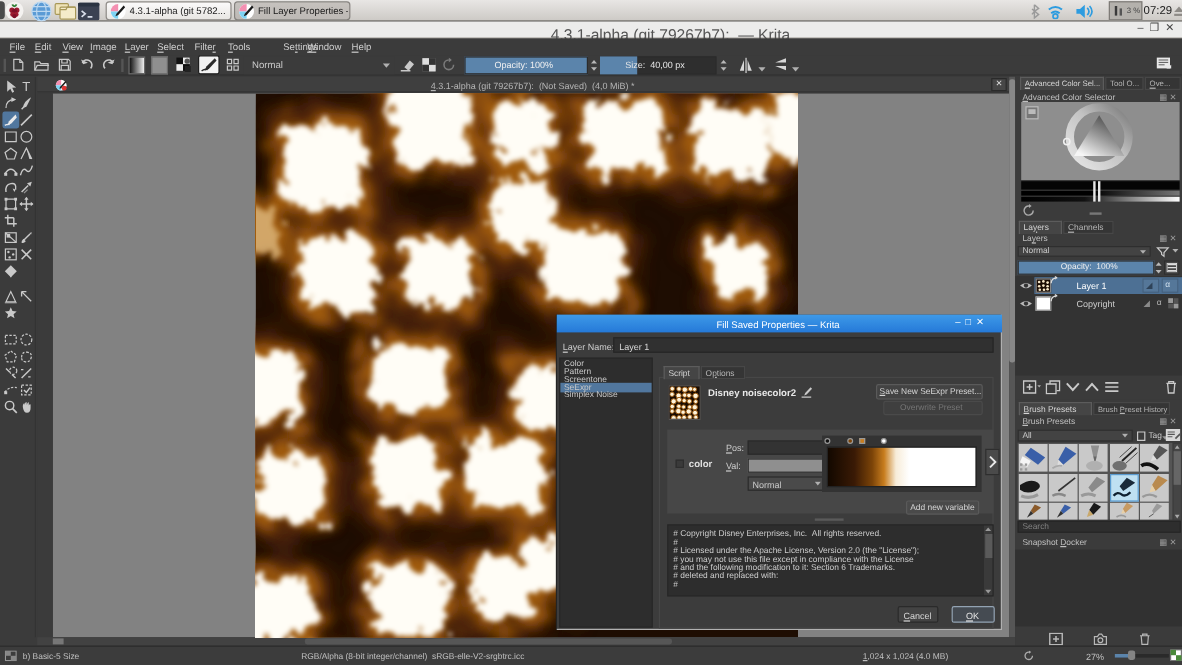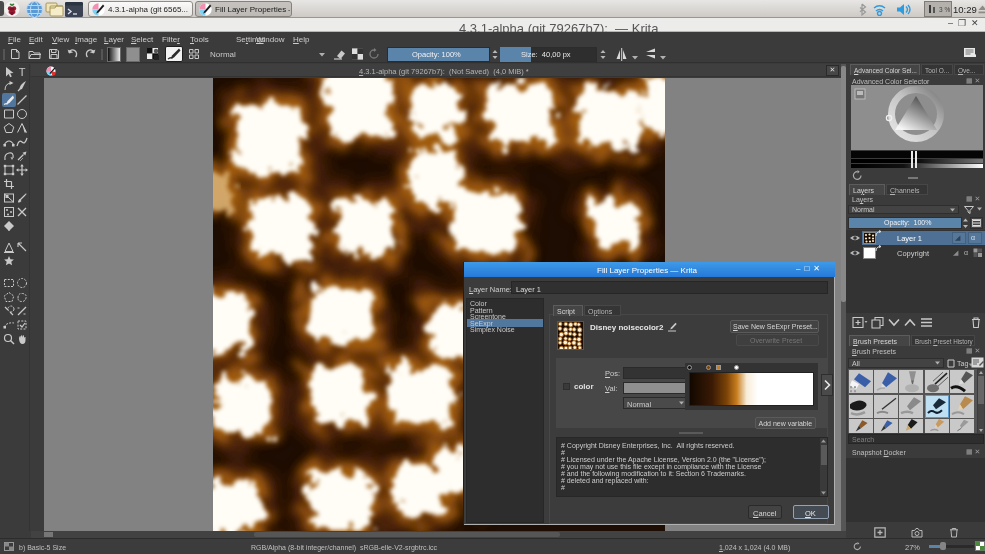--- a/index.html
+++ b/index.html
@@ -38,21 +38,21 @@
       <path d="M3,7 l3,2.5 -3,2.5" fill="none" stroke="#d8dee9" stroke-width="1.4"></path>
       <path d="M8,12 h4" stroke="#d8dee9" stroke-width="1.4"></path>
     </svg>
 <div class="abs" style="left:88px;top:1px;width:105px;height:16px;background:linear-gradient(#fbfafa,#e8e6e3);border:1px solid #8f8c88;border-radius:3px"></div>
 <svg class="abs" style="left:92px;top:3px;" width="13" height="13" viewBox="0 0 13 13">
       <circle cx="6.5" cy="6.5" r="6.2" fill="#fff"></circle>
       <path d="M6.5,0.3 A6.2,6.2 0 0 0 0.3,6.5 L6.5,6.5 Z" fill="#f48fb1"></path>
       <path d="M0.3,6.5 A6.2,6.2 0 0 0 6.5,12.7 L6.5,6.5 Z" fill="#7ed3f4"></path>
       <path d="M11,1.5 L5,8.5 L4.2,10.6 L6.6,9.6 L12.3,3 Z" fill="#1a1a1a"></path>
     </svg>
-<div class="txt" style="left:108px;top:4.5px;font-size:8px;color:#1a1a1a;width:84px;overflow:hidden">4.3.1-alpha (git 6565...</div>
+<div class="txt" style="left:108px;top:4.5px;font-size:8px;color:#1a1a1a;width:84px;overflow:hidden">4.3.1-alpha (git 5782...</div>
 <div class="abs" style="left:195px;top:1px;width:97px;height:16px;background:linear-gradient(#c6c2be,#bdb9b5);border:1px solid #84817d;border-radius:3px"></div>
 <svg class="abs" style="left:199px;top:3px;" width="13" height="13" viewBox="0 0 13 13">
       <circle cx="6.5" cy="6.5" r="6.2" fill="#fff"></circle>
       <path d="M6.5,0.3 A6.2,6.2 0 0 0 0.3,6.5 L6.5,6.5 Z" fill="#f48fb1"></path>
       <path d="M0.3,6.5 A6.2,6.2 0 0 0 6.5,12.7 L6.5,6.5 Z" fill="#7ed3f4"></path>
       <path d="M11,1.5 L5,8.5 L4.2,10.6 L6.6,9.6 L12.3,3 Z" fill="#1a1a1a"></path>
     </svg>
 <div class="txt" style="left:215px;top:4.5px;font-size:8px;color:#1a1a1a;width:75px;overflow:hidden">Fill Layer Properties –...</div>
 <svg class="abs" style="left:858px;top:3px;" width="10" height="13" viewBox="0 0 10 13">
       <path d="M4,1 L4,12 L7.5,9 L2,4.5 M4,6.5 L7.5,4 L4,1 M2,9 L4,6.5" fill="none" stroke="#9a9a9a" stroke-width="1.2"></path>
@@ -63,21 +63,21 @@
       <circle cx="7.5" cy="10.5" r="2" fill="none" stroke="#2d9ce0" stroke-width="1.4"></circle>
     </svg>
 <svg class="abs" style="left:896px;top:3px;" width="16" height="13" viewBox="0 0 16 13">
       <path d="M1,4.5 h3 l4,-3.5 v11 l-4,-3.5 h-3 Z" fill="#2d9ce0"></path>
       <path d="M10,3.5 Q13,6.5 10,9.5 M12,2 Q16,6.5 12,11" fill="none" stroke="#2d9ce0" stroke-width="1.4"></path>
     </svg>
 <div class="abs" style="left:924px;top:1px;width:28px;height:16px;background:#b4b1ac;border:1px solid #7e7b77"></div>
 <div class="abs" style="left:929px;top:5px;width:2px;height:8px;background:#3a3a3a"></div>
 <div class="abs" style="left:933px;top:7px;width:2px;height:6px;background:#555"></div>
 <div class="txt" style="left:939px;top:6px;font-size:6.5px;color:#444">3 %</div>
-<div class="txt" style="left:953px;top:4px;font-size:9.5px;color:#222">10:29</div>
+<div class="txt" style="left:953px;top:4px;font-size:9.5px;color:#222">07:29</div>
 <svg class="abs" style="left:977px;top:4px;" width="11" height="11" viewBox="0 0 11 11">
       <path d="M1.5,6 L5.5,1.5 L9.5,6 Z" fill="#8e8b87"></path>
       <rect x="1.5" y="7.5" width="8" height="1.8" fill="#8e8b87"></rect>
     </svg>
 <div class="abs" style="left:0;top:18px;width:985px;height:14px;background:#ececeb;border-bottom:1px solid #b9b6b2"></div>
 <div class="txt" style="left:459px;top:21px;font-size:13px;color:#555">4.3.1-alpha (git 79267b7): &nbsp;— Krita</div>
 <div class="txt" style="left:948px;top:18px;font-size:9px;color:#444">– &nbsp;❐ &nbsp;✕</div>
 <div class="abs" style="left:0;top:32px;width:985px;height:14px;background:#3b3b3b"></div>
 <div class="txt" style="left:8px;top:35px;font-size:8px;color:#cdcdcd"><span class="u">F</span>ile</div>
     <div class="txt" style="left:29px;top:35px;font-size:8px;color:#cdcdcd"><span class="u">E</span>dit</div>
@@ -713,21 +713,21 @@
 <div class="abs" style="left:929px;top:545px;width:45px;height:2.5px;background:#2a2a2a"></div>
 <div class="abs" style="left:929px;top:545px;width:13px;height:2.5px;background:#5b84ab"></div>
 <div class="abs" style="left:940px;top:542px;width:6px;height:8px;background:#848484;border-radius:2px"></div>
 <svg class="abs" style="left:975px;top:541px;" width="10" height="10" viewBox="0 0 10 10">
       <rect x="0.5" y="0.5" width="9" height="9" fill="#fff" stroke="#777"></rect>
       <rect x="0.5" y="0.5" width="4.5" height="4.5" fill="#4a8a3a"></rect>
       <rect x="5" y="5" width="4.5" height="4.5" fill="#4a8a3a"></rect>
     </svg>
 <div class="abs" style="left:464px;top:262px;width:371px;height:263px;background:#3c3c3c;border-right:1.5px solid #b0b0b0;border-bottom:1.5px solid #b0b0b0;box-shadow:-1px 0 0 #1e1e1e"></div>
 <div class="abs" style="left:464px;top:262px;width:371px;height:15px;background:linear-gradient(#3e9ae8,#2579d8)"></div>
-<div class="txt" style="left:597px;top:265.5px;font-size:8px;color:#fff">Fill Layer Properties — Krita</div>
+<div class="txt" style="left:597px;top:265.5px;font-size:8px;color:#fff">Fill Saved Properties — Krita</div>
 <div class="txt" style="left:796px;top:264px;font-size:8px;color:#fff;letter-spacing:4px">–□✕</div>
 <div class="txt" style="left:469px;top:284.5px;font-size:7.5px;color:#cdcdcd"><span class="u">L</span>ayer Name:</div>
 <div class="abs" style="left:511px;top:281px;width:317px;height:13px;background:#303030;border:1px solid #262626"></div>
 <div class="txt" style="left:516px;top:284.5px;font-size:7.5px;color:#d8d8d8">Layer 1</div>
 <div class="abs" style="left:466px;top:298px;width:78px;height:225px;background:#2d2d2d;border:1px solid #272727"></div>
 <div class="txt" style="left:470px;top:300px;font-size:7px;color:#c9c9c9">Color</div>
 <div class="txt" style="left:470px;top:306.6px;font-size:7px;color:#c9c9c9">Pattern</div>
 <div class="txt" style="left:470px;top:313.20000000000005px;font-size:7px;color:#c9c9c9">Screentone</div>
 <div class="abs" style="left:467px;top:318.80000000000007px;width:76px;height:8px;background:#51779e"></div>
 <div class="txt" style="left:470px;top:319.80000000000007px;font-size:7px;color:#c9c9c9">SeExpr</div>

